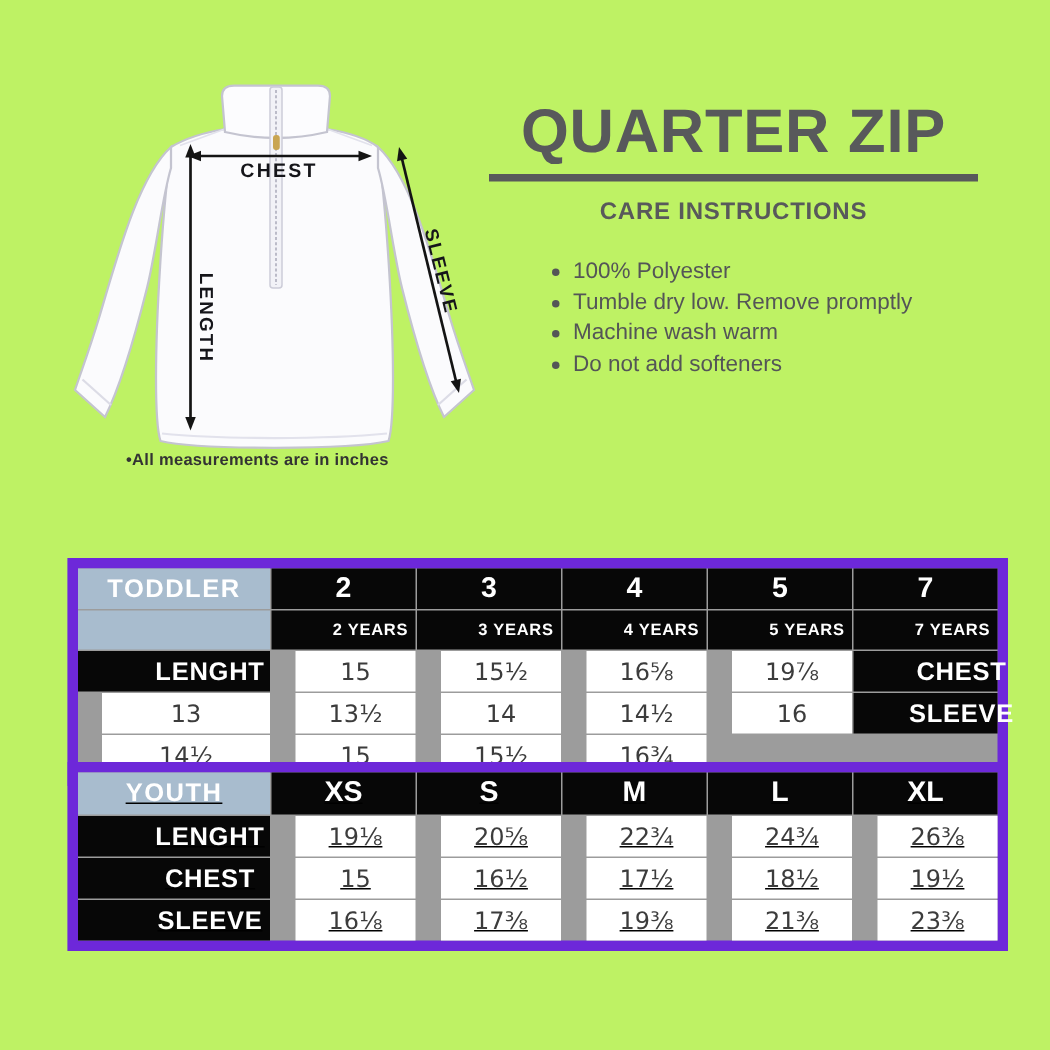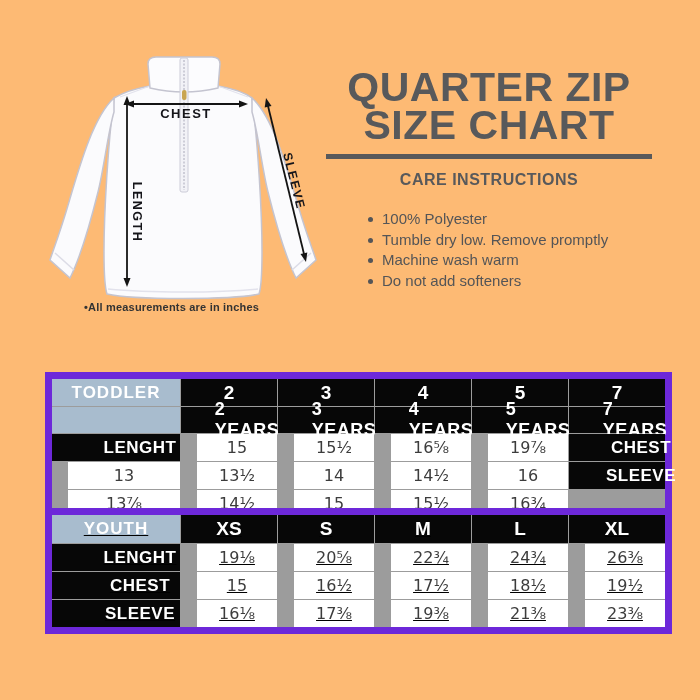--- a/index.html
+++ b/index.html
@@ -1,16 +1,16 @@
 <!DOCTYPE html>
 <html><head>
 <meta charset="utf-8">
 <style>
   html,body{margin:0;padding:0;background:#fff;}
-  #stage{position:relative;width:700px;height:700px;background:#fdba74;overflow:hidden;
+  #stage{position:relative;width:700px;height:700px;background:#bef264;overflow:hidden;
          font-family:"Liberation Sans",sans-serif;}
 
   
   .right-col{position:absolute;left:326px;top:60px;width:326px;}
   .main-title{color:#58595b;font-weight:bold;font-size:41px;line-height:38px;
               text-align:center;letter-spacing:0.5px;margin-top:8px;}
   .divider{height:5px;background:#58595b;margin-top:10px;}
   .care-heading{color:#58595b;font-weight:bold;font-size:16px;letter-spacing:0.5px;
                 text-align:center;margin-top:12px;}
   .care-list{margin-top:20px;padding-left:42px;}
@@ -28,21 +28,21 @@
   .tbl{position:absolute;display:grid;gap:1px;background:#9c9c9c;
        border:7px solid #6d28d9;}
   .tbl-toddler{left:45px;top:372px;grid-template-columns:128px repeat(5,96px);
                grid-template-rows:27px 26px 27px 27px 27px;}
   .tbl-youth{left:45px;top:508px;grid-template-columns:128px repeat(5,96px);
              grid-template-rows:28px 27px 27px 27px;text-decoration:underline;}
   .c{display:flex;align-items:center;justify-content:center;background:#fff;}
   .c.blue{background:#a8bcce;color:#fff;font-weight:bold;font-size:17px;letter-spacing:1px;}
   .c.black{background:#070707;color:#fff;font-weight:bold;}
   .c.size{font-size:19px;}
-  .c.years{font-size:18px;letter-spacing:0.5px;padding-left:36px;}
+  .c.years{font-size:11px;letter-spacing:0.5px;padding-left:36px;}
   .c.rowlabel{font-size:17px;letter-spacing:0.5px;padding-left:48px;}
   .c.val{font-family:"DejaVu Sans",sans-serif;font-size:16px;color:#3c3c3c;margin-left:16px;}
 </style>
 </head>
 <body>
 
 <div id="stage">
 
   <div class="jacket-wrap">
     <svg viewBox="0 0 320 275" width="320" height="275">
@@ -91,21 +91,20 @@
         <polygon points="278,210 272.5,202.1 279.3,200.5" stroke="none"></polygon>
       </g>
       <text x="262" y="130" text-anchor="middle" transform="rotate(76 262 130)" font-family="Liberation Sans, sans-serif" font-size="12.5" font-weight="bold" letter-spacing="1.5" fill="#15151a">SLEEVE</text>
     </svg>
   </div>
   <div class="measure-note">•All measurements are in inches</div>
 
   <div class="right-col">
     <div class="main-title">
       <div>QUARTER ZIP</div>
-      <div>SIZE CHART</div>
     </div>
     <div class="divider"></div>
     <div class="care-heading">CARE INSTRUCTIONS</div>
     <div class="care-list">
       <div class="care-item">
         <span class="bullet-dot"></span>
         <span>100% Polyester</span>
       </div>
       <div class="care-item">
         <span class="bullet-dot"></span>
@@ -144,21 +143,20 @@
     <div class="c val">19⅞</div>
 
     <div class="c black rowlabel">CHEST</div>
     <div class="c val">13</div>
     <div class="c val">13½</div>
     <div class="c val">14</div>
     <div class="c val">14½</div>
     <div class="c val">16</div>
 
     <div class="c black rowlabel">SLEEVE</div>
-    <div class="c val">13⅞</div>
     <div class="c val">14½</div>
     <div class="c val">15</div>
     <div class="c val">15½</div>
     <div class="c val">16¾</div>
   </div>
 
   <div class="tbl tbl-youth">
     <div class="c blue">YOUTH</div>
     <div class="c black size">XS</div>
     <div class="c black size">S</div>

